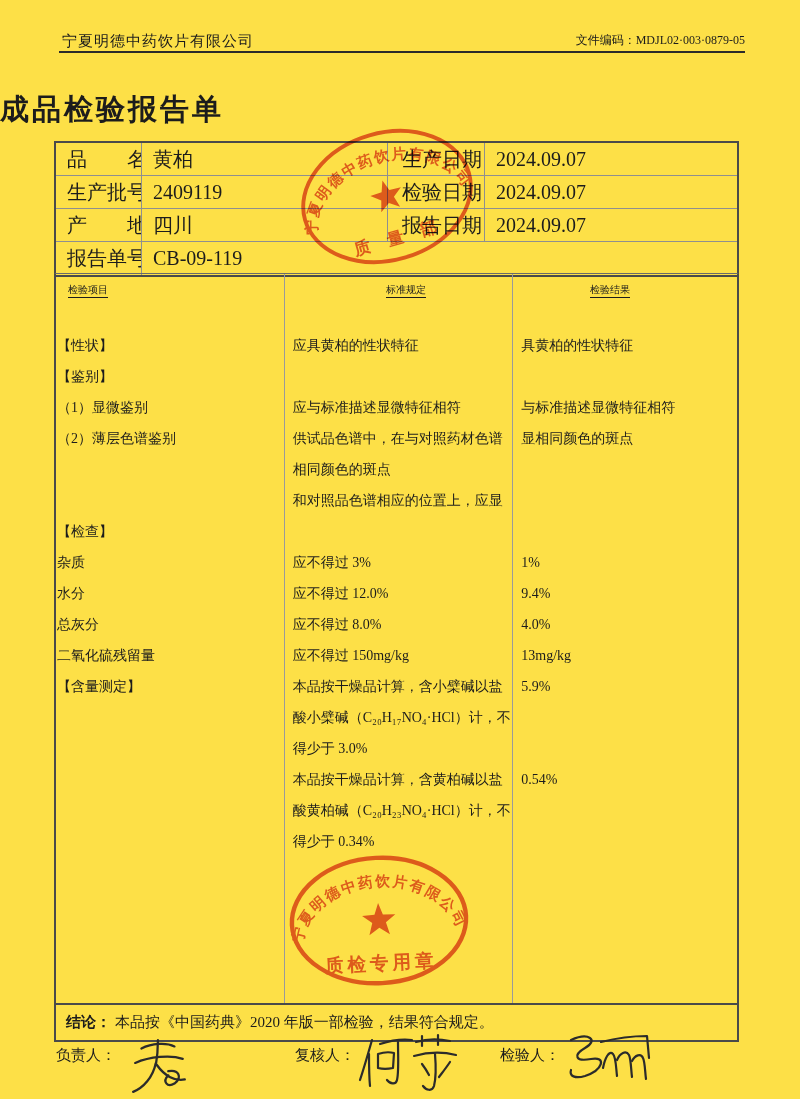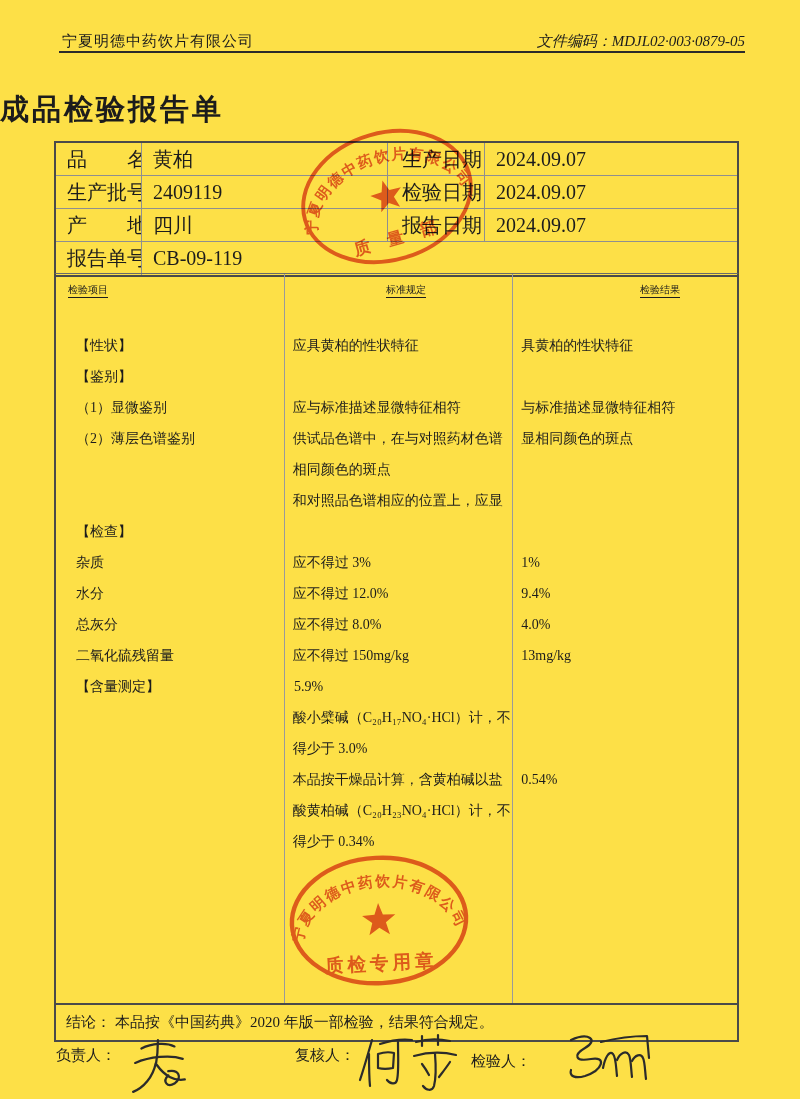--- a/index.html
+++ b/index.html
@@ -2,21 +2,21 @@
 <html><head>
 <meta charset="utf-8">
 <style>
   html,body{margin:0;padding:0;background:#fff;}
   #page{
     position:relative;width:800px;height:1099px;background:#fde047;overflow:hidden;
     font-family:"Liberation Serif","DejaVu Serif",serif;color:#1c1c1c;
   }
   
   .company{position:absolute;left:62px;top:32px;font-size:15px;letter-spacing:1px;}
-  .doccode{position:absolute;right:55px;top:32px;font-size:15px;font-style:italic;}
+  .doccode{position:absolute;right:55px;top:32px;font-size:12px;}
   .headrule{position:absolute;left:59px;top:51px;width:686px;height:0;border-top:2px solid #2b2b2b;}
   .title{position:absolute;left:0;top:90px;width:792px;
          font-size:29px;font-weight:bold;letter-spacing:3px;}
   
   .infotable{position:absolute;left:54px;top:141px;width:685px;border:2px solid #4a4a4a;box-sizing:border-box;}
   .irow{display:flex;height:33px;border-bottom:1px solid #8f8f8f;box-sizing:border-box;}
   .irow:last-child{border-bottom:none;}
   .icell{box-sizing:border-box;border-right:1px solid #8f8f8f;display:flex;align-items:center;
          padding-left:11px;font-size:20px;white-space:nowrap;overflow:hidden;}
   .ilabel{width:86px;}
@@ -27,34 +27,34 @@
   
   .maintable{position:absolute;left:54px;top:273px;width:685px;height:732px;
              border:2px solid #4a4a4a;border-top:1px solid #6a6a6a;box-sizing:border-box;}
   .vline{position:absolute;top:0;bottom:0;width:1px;background:#9a9a9a;}
   .vline1{left:228px;}
   .vline2{left:456px;}
   .mheader{position:relative;height:56px;}
   .mh{position:absolute;top:9px;font-size:10px;text-decoration:underline;text-underline-offset:4px;}
   .mh1{left:12px;}
   .mh2{left:228px;width:228px;text-align:center;padding-left:8px;}
-  .mh3{left:436px;width:188px;text-align:right;}
+  .mh3{left:460px;width:188px;text-align:center;}
   .mrow{display:flex;height:31px;}
   .mrow>div{box-sizing:border-box;font-size:14px;line-height:31px;white-space:nowrap;overflow:visible;}
-  .c1{width:228px;padding-left:20px;}
+  .c1{width:228px;padding-left:1px;}
   .c2{width:228px;padding-left:9px;}
   .c3{width:226px;padding-left:10px;}
   
   .conclusion{position:absolute;left:54px;top:1005px;width:685px;height:37px;box-sizing:border-box;
               border:2px solid #4a4a4a;border-top:none;display:flex;align-items:center;
               padding-left:10px;font-size:15px;}
-  .conclusion b{font-weight:normal;margin-right:4px;}
+  .conclusion b{font-weight:bold;margin-right:4px;}
   
   .siglabel{position:absolute;top:1046px;font-size:15px;}
-  .sl1{left:56px;} .sl2{left:295px;} .sl3{left:471px;margin-top:6px;}
+  .sl1{left:56px;} .sl2{left:295px;} .sl3{left:500px;}
   .sig{position:absolute;}
   .sig path{fill:none;stroke:#2b2b2b;stroke-width:2.2;stroke-linecap:round;stroke-linejoin:round;}
   
   .stamp{position:absolute;color:#d8473c;opacity:.82;mix-blend-mode:multiply;}
   .stamp text{fill:currentColor;font-family:"Liberation Serif","DejaVu Serif",serif;font-weight:bold;}
   .stamp .ring{fill:none;stroke:currentColor;}
   .stamp .star{fill:currentColor;}
   .stamp-top{left:292px;top:124px;transform:rotate(-16deg);}
   .stamp-bottom{left:283px;top:850px;transform:rotate(-3deg);}
 </style>
@@ -152,20 +152,21 @@
           <div class="c2">应不得过 8.0%</div>
           <div class="c3">4.0%</div>
         </div>
       <div class="mrow">
           <div class="c1">二氧化硫残留量</div>
           <div class="c2">应不得过 150mg/kg</div>
           <div class="c3">13mg/kg</div>
         </div>
       <div class="mrow">
           <div class="c1">【含量测定】</div>
+          <div class="c2">本品按干燥品计算，含小檗碱以盐</div>
           <div class="c3">5.9%</div>
         </div>
       <div class="mrow">
           <div class="c1"></div>
           <div class="c2">酸小檗碱（C₂₀H₁₇NO₄·HCl）计，不</div>
           <div class="c3"></div>
         </div>
       <div class="mrow">
           <div class="c1"></div>
           <div class="c2">得少于 3.0%</div>

